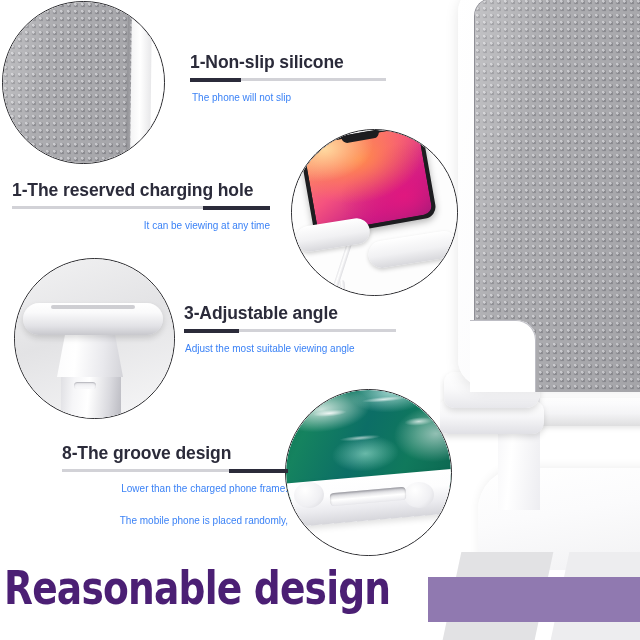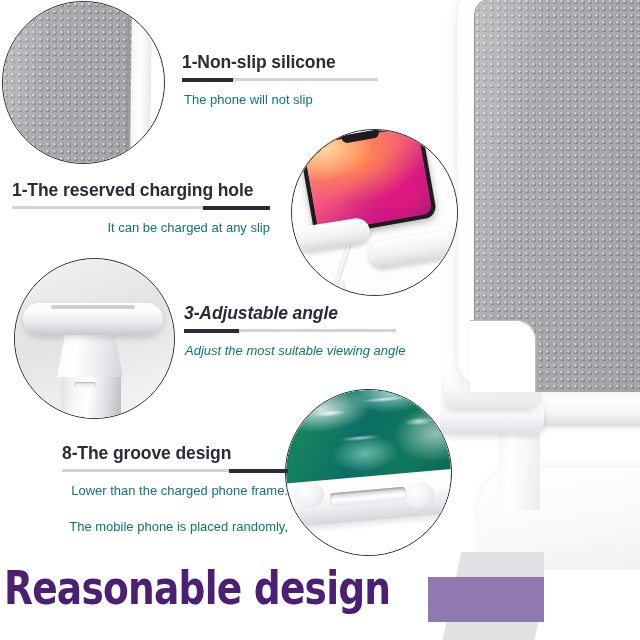--- a/index.html
+++ b/index.html
@@ -236,31 +236,31 @@
     position: absolute;
     top: -0.5px;
     height: 4px;
     width: 26%;
     background: #2b2b3a;
   }
   .rule.left  .accent { left: 0; }
   .rule.right .accent { right: 0; }
   .feature p {
     margin: 9px 0 0 0;
-    font-size: 13px;
-    color: #0f766e;
+    font-size: 10px;
+    color: #3b82f6;
     line-height: 1.5;
     white-space: nowrap;
   }
 
-  #feature-1 { left: 182px; top: 52px;  width: 196px; }
+  #feature-1 { left: 190px; top: 52px;  width: 196px; }
   #feature-1 p { margin-left: 2px; }
   #feature-2 { left: 12px;  top: 180px; width: 258px; }
   #feature-2 p { text-align: right; }
-  #feature-3 { left: 184px; top: 303px; width: 212px; font-style: italic; }
+  #feature-3 { left: 184px; top: 303px; width: 212px; }
   #feature-3 p { margin-left: 1px; }
   #feature-4 { left: 62px;  top: 443px; width: 226px; }
   #feature-4 p { text-align: right; line-height: 1.55; }
 
   
   #product-photo {
     position: absolute;
     left: 440px; top: 0;
     width: 200px; height: 570px;
     overflow: hidden;
@@ -329,21 +329,21 @@
     width: 210px; height: 110px;
     border-top-left-radius: 42px;
     background: linear-gradient(170deg,#ffffff 0%,#fbfbfc 40%,#f0f0f2 100%);
     box-shadow: 0 -2px 10px rgba(0,0,0,0.06);
   }
 
   
   #bottom-banner {
     position: absolute;
     left: 0; bottom: 0;
-    width: 544px; height: 88px;
+    width: 640px; height: 88px;
     overflow: hidden;
   }
   .banner-gray {
     position: absolute;
     left: 452px; top: -22px;
     width: 92px; height: 132px;
     background: #e2e2e4;
     transform: skewX(-12deg);
   }
   .banner-gray2 {
@@ -450,21 +450,21 @@
       <div class="accent"></div>
     </div>
     <p>The phone will not slip</p>
   </div>
 
   <div class="feature" id="feature-2">
     <h2>1-The reserved charging hole</h2>
     <div class="rule right">
       <div class="accent"></div>
     </div>
-    <p>It can be charged at any slip</p>
+    <p>It can be viewing at any time</p>
   </div>
 
   <div class="feature" id="feature-3">
     <h2>3-Adjustable angle</h2>
     <div class="rule left">
       <div class="accent"></div>
     </div>
     <p>Adjust the most suitable viewing angle</p>
   </div>
 

